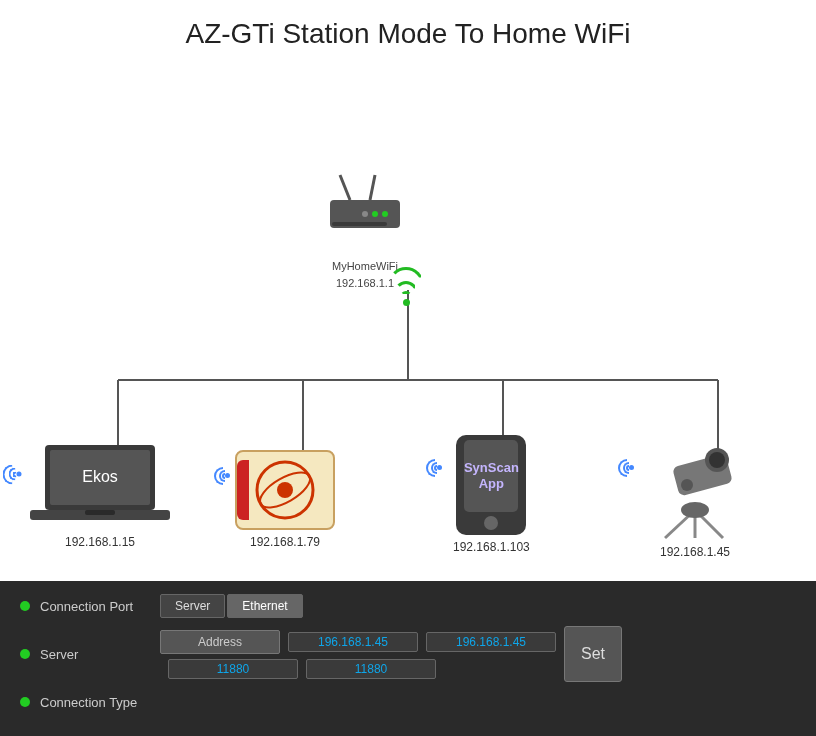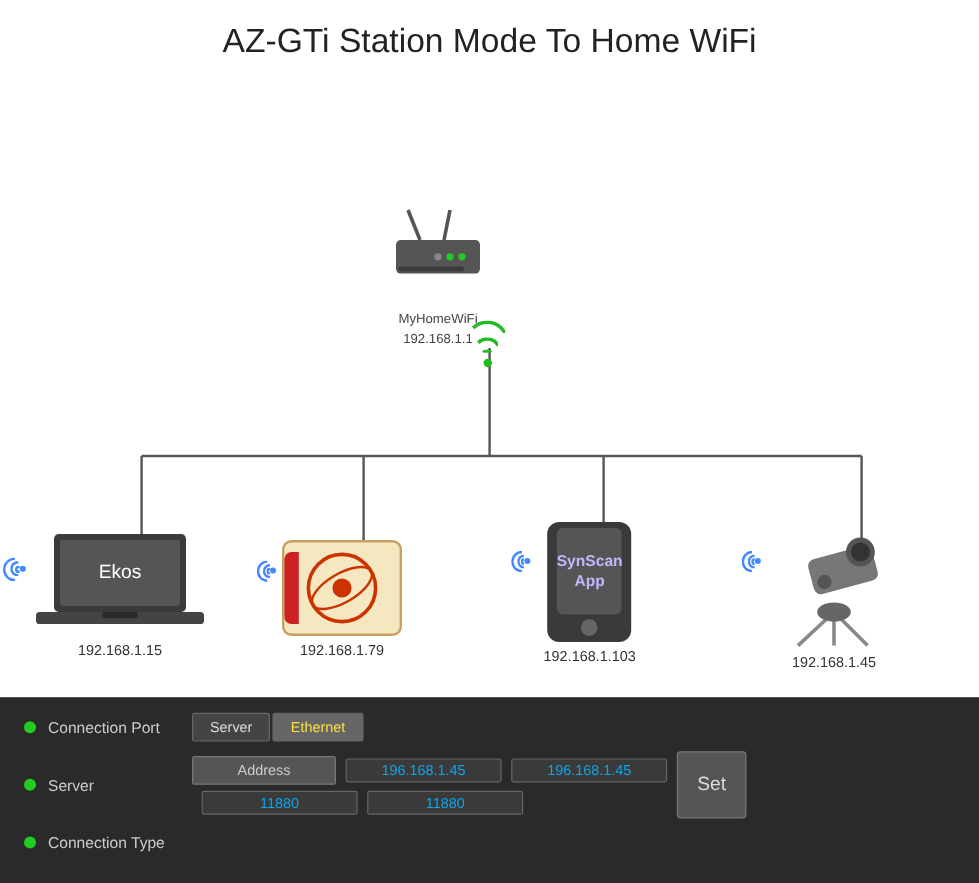--- a/index.html
+++ b/index.html
@@ -180,21 +180,21 @@
       padding: 4px 14px;
       font-size: 12px;
       background: #444;
       color: #ddd;
       border: 1px solid #666;
       cursor: pointer;
       border-radius: 2px;
     }
     .panel-btn.active {
       background: #666;
-      color: #fde047;
+      color: #ffffff;
     }
 
     .input-field-label {
       background: #555;
       color: #ccc;
       border: 1px solid #777;
       padding: 4px 10px;
       font-size: 12px;
       width: 120px;
       text-align: center;

